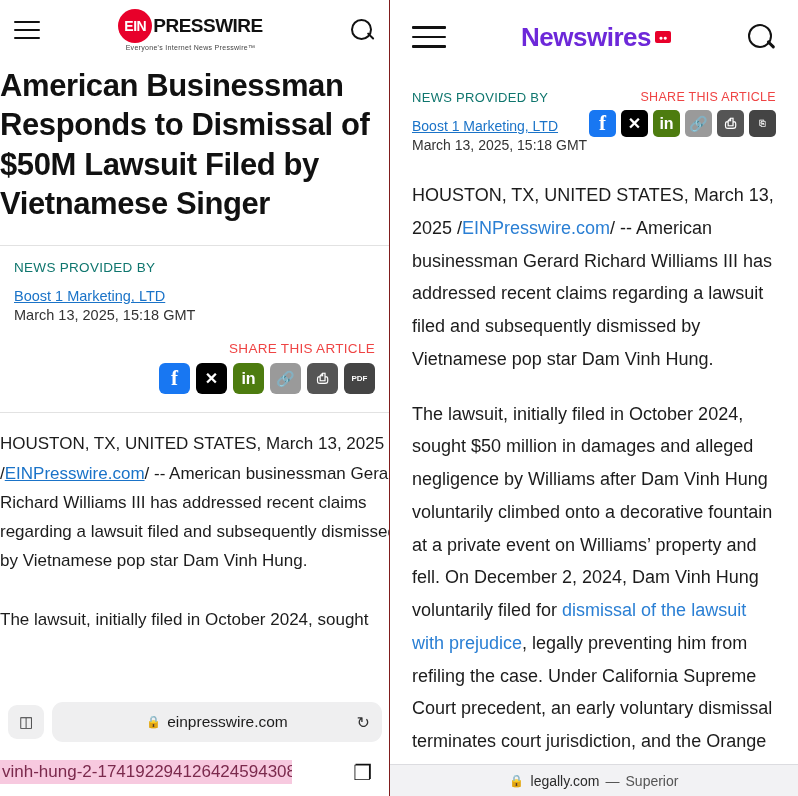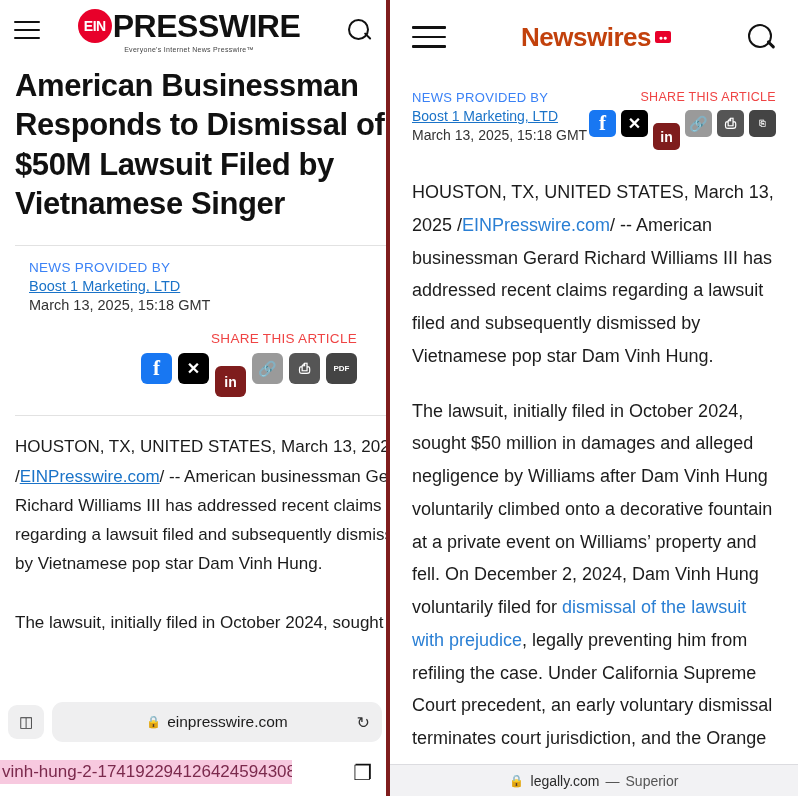--- a/index.html
+++ b/index.html
@@ -16,21 +16,21 @@
     background: #ffffff;
   }
 
   
   .pane-left {
     position: relative;
     width: 390px;
     height: 796px;
     background: #ffffff;
     overflow: hidden;
-    border-right: 4px solid #7f1d1d;
+    border-right: 1px solid #7f1d1d;
   }
   .l-header {
     height: 60px;
     display: flex;
     align-items: center;
     justify-content: space-between;
     padding: 0 14px;
     background: #fff;
   }
   .hamburger {
@@ -45,66 +45,66 @@
     transform: translateX(-4px);
   }
   .ein-logo-row { display: flex; align-items: center; }
   .ein-circle {
     width: 34px; height: 34px; border-radius: 50%;
     background: #e8002a; color: #fff;
     display: flex; align-items: center; justify-content: center;
     font-weight: bold; font-size: 14px; letter-spacing: -0.5px;
   }
   .ein-word {
-    font-size: 32px; font-weight: 800; color: #111;
+    font-size: 19px; font-weight: 800; color: #111;
     letter-spacing: -0.5px; margin-left: 1px;
   }
   .ein-tag {
     font-size: 7px; color: #444; letter-spacing: 0.3px; margin-top: 1px;
   }
   .search-ic { width: 26px; height: 26px; position: relative; cursor: pointer; }
   .search-ic::before {
     content:""; position:absolute; left:2px; top:2px;
     width:17px; height:17px; border:2.4px solid #111; border-radius:50%;
   }
   .search-ic::after {
     content:""; position:absolute; left:17px; top:18px;
     width:9px; height:2.4px; background:#111; transform: rotate(45deg);
     border-radius: 2px;
   }
 
-  .l-body { padding: 0 29px; }
+  .l-body { padding: 0 14px; }
   .l-title {
     font-size: 31px;
     line-height: 1.27;
     font-weight: 800;
     color: #111;
     letter-spacing: -0.4px;
     margin-top: 6px;
     margin-left: -14px;
     padding-left: 0;
     width: 400px;
   }
   .l-divider { height: 1px; background: #e2e2e2; margin: 22px 0 14px -14px; width: 404px; }
 
-  .meta-label { font-size: 13.5px; color: #3b82f6; letter-spacing: 0.3px; }
-  .meta-link { font-size: 14.5px; color: #1a73c8; text-decoration: underline; display: block; margin-top: 3px; }
+  .meta-label { font-size: 13.5px; color: #0f766e; letter-spacing: 0.3px; }
+  .meta-link { font-size: 14.5px; color: #1a73c8; text-decoration: underline; display: block; margin-top: 13px; }
   .meta-date { font-size: 14.5px; color: #333; margin-top: 3px; }
 
   .share-wrap { margin-top: 18px; display: flex; flex-direction: column; align-items: flex-end; }
   .share-label { font-size: 13.5px; color: #ef4444; letter-spacing: 0.3px; }
   .share-icons { display: flex; gap: 6px; margin-top: 7px; }
   .sh {
     width: 31px; height: 31px; border-radius: 6px;
     display:flex; align-items:center; justify-content:center;
     color:#fff; font-size: 15px; font-weight: 700; cursor: pointer;
   }
   .sh-fb { background:#1877f2; font-family:"Liberation Serif", serif; font-size:21px; }
   .sh-x  { background:#000; font-size:16px; }
-  .sh-in { background:#7f1d1d; font-size:14px;margin-top:13px; }
+  .sh-in { background:#4d7c0f; font-size:16px; }
   .sh-lk { background:#9a9a9a; font-size:15px; }
   .sh-pr { background:#555; font-size:14px; }
   .sh-pdf{ background:#444; font-size:8px; font-weight:700; }
 
   .l-divider2 { height: 1px; background: #e2e2e2; margin: 18px 0 0 -14px; width: 404px; }
 
   .l-article {
     margin-top: 16px;
     font-size: 17px;
     line-height: 1.72;
@@ -167,21 +167,21 @@
     overflow: hidden;
   }
   .r-header {
     height: 74px;
     display: flex; align-items: center; justify-content: space-between;
     padding: 0 22px;
   }
   .hamburger.big { width: 34px; height: 22px; }
   .hamburger.big span { height: 2.6px; }
   .nw-logo { display:flex; align-items:center; gap: 4px; }
-  .nw-word { font-size: 26px; font-weight: 700; color: #c2410c; letter-spacing: -0.5px; }
+  .nw-word { font-size: 26px; font-weight: 700; color: #6d28d9; letter-spacing: -0.5px; }
   .nw-badge {
     width: 16px; height: 12px; background:#e8002a; border-radius:2px;
     display:flex; align-items:center; justify-content:center;
     color:#fff; font-size: 7px; font-weight:700;
   }
   .search-ic.big { width: 30px; height: 30px; }
   .search-ic.big::before { width:20px; height:20px; border-width:2.6px; }
   .search-ic.big::after { left:20px; top:21px; width:10px; height:2.6px; }
 
   .r-meta {

